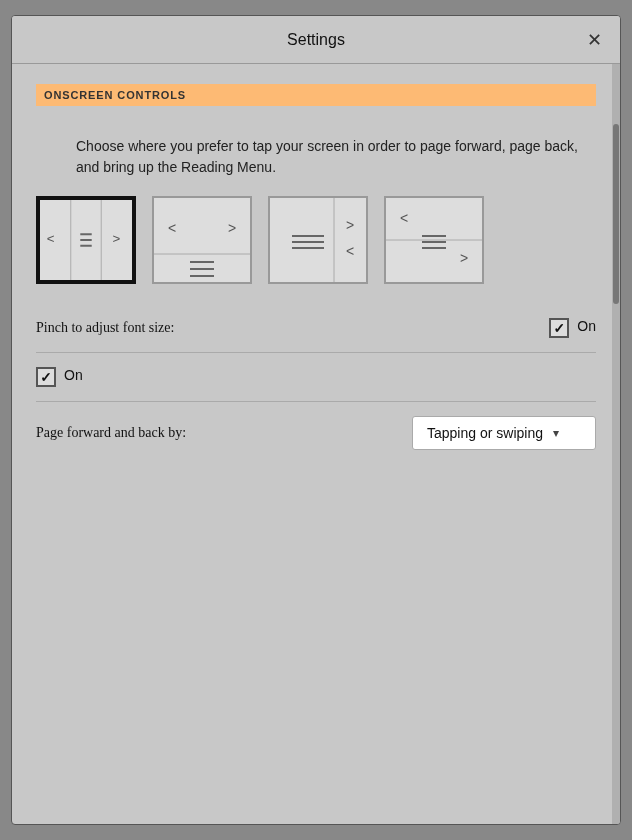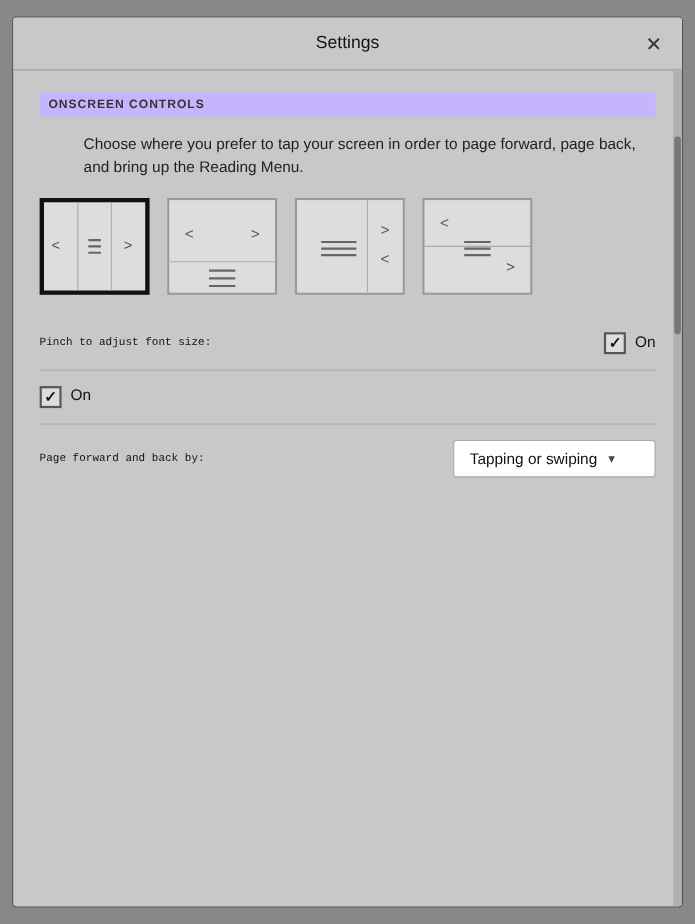--- a/index.html
+++ b/index.html
@@ -89,28 +89,28 @@
       color: #111;
       font-family: Georgia, serif;
     }
     .page-indicator {
       font-size: 13px;
       color: #444;
       font-family: Arial, sans-serif;
       font-style: italic;
     }
     .section-label {
-      background: #c4b5fd;
+      background: #fdba74;
       padding: 5px 8px;
       font-size: 11px;
       font-weight: bold;
       color: #333;
       letter-spacing: 0.08em;
       font-family: Arial, sans-serif;
-      margin-bottom: 14px;
+      margin-bottom: 30px;
       display: block;
     }
     .section-description {
       font-size: 14px;
       color: #222;
       font-family: Arial, sans-serif;
       line-height: 1.5;
       margin-bottom: 18px;
       margin-left: 40px;
     }
@@ -136,23 +136,23 @@
     }
     
     .setting-row {
       display: flex;
       align-items: center;
       justify-content: space-between;
       padding: 14px 0;
       border-bottom: 1px solid #aaa;
     }
     .setting-label {
-      font-size: 10px;
-      color: #111;
-      font-family: Liberation Mono, monospace;
+      font-size: 14px;
+      color: #111;
+      font-family: Liberation Serif, serif;
     }
     .setting-control {
       display: flex;
       gap: 8px;
     }
     .checkbox {
       width: 20px;
       height: 20px;
       border: 2px solid #555;
       background: #ddd;

